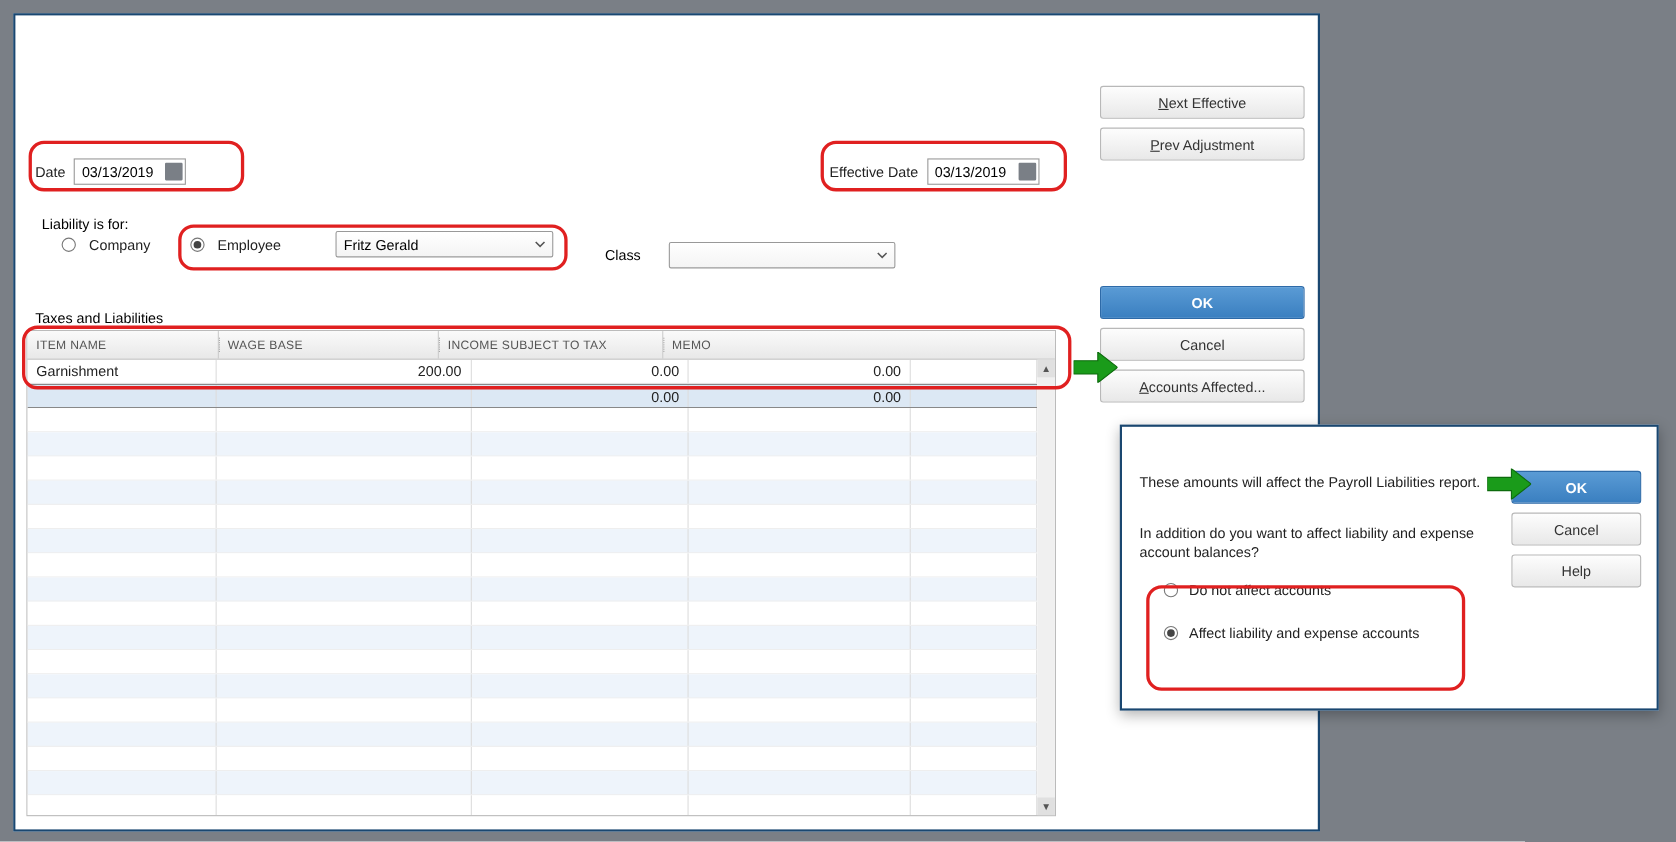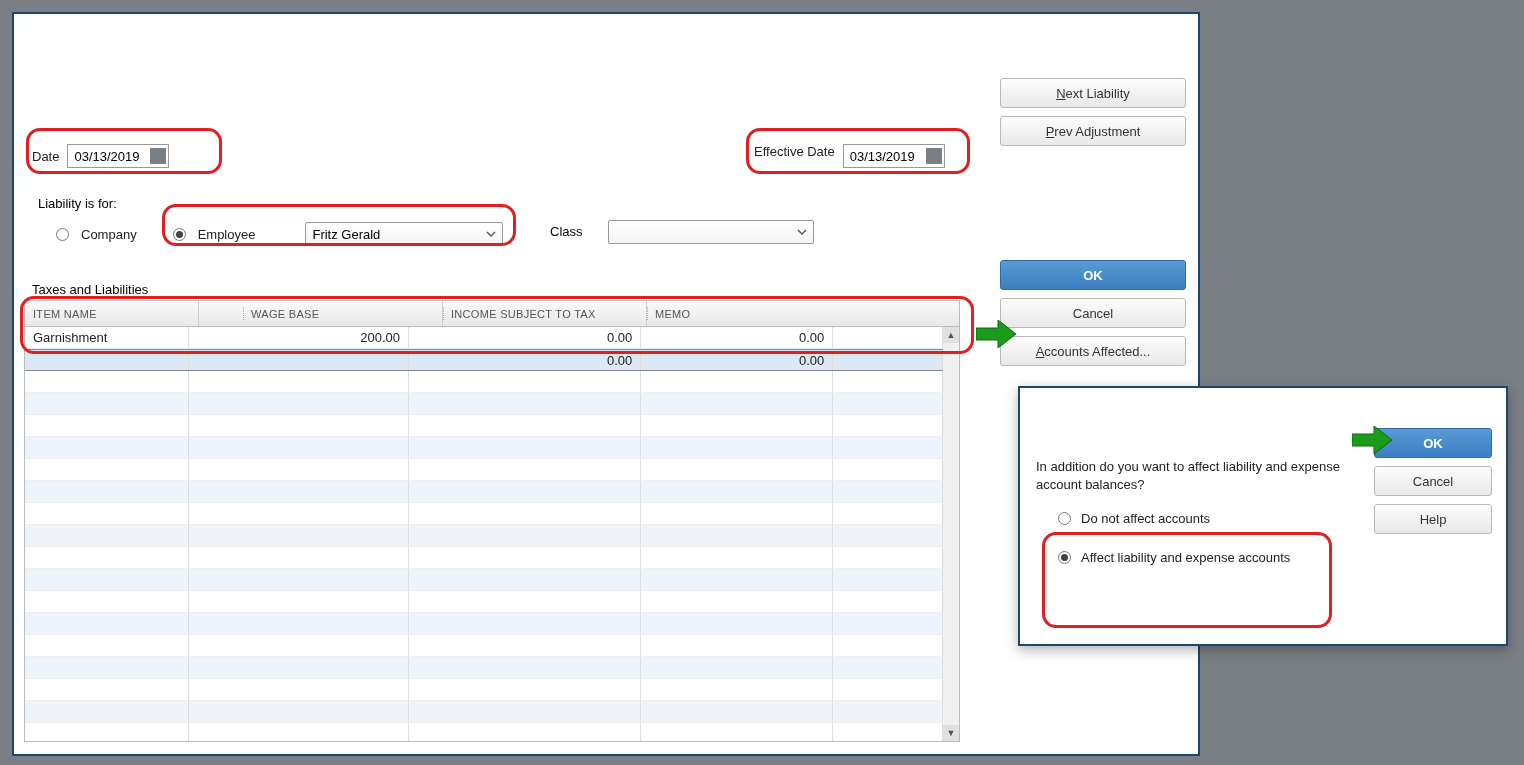--- a/index.html
+++ b/index.html
@@ -29,33 +29,33 @@
     border: 1px solid #b8b8b8; border-radius:3px; font-size:13px; color:#333;
     display:flex; align-items:center; justify-content:center; cursor:pointer;
   }
   .btn-primary {
     background: linear-gradient(#5a9bd5,#3a7fc0); color:#fff; font-weight:bold; border:1px solid #2d6aa8;
   }
   .right-col2 { position:absolute; right:12px; top:216px; width:186px; display:flex; flex-direction:column; gap:8px; }
 
   
   .date-row { position:absolute; left:18px; top:100px; display:flex; align-items:center; }
-  .eff-date-row { position:absolute; left:740px; top:100px; display:flex; align-items:flex-start; }
+  .eff-date-row { position:absolute; left:740px; top:100px; display:flex; align-items:center; }
   .date-label { font-size:13px; color:#222; margin-right:8px; }
   .date-input {
     width: 102px; height:24px; border:1px solid #999; background:#fff;
     display:flex; align-items:center; padding:0 2px 0 6px; font-size:13px;
   }
   .date-input .cal-icon { margin-left:auto; width:16px; height:16px; background:#7a7f86; border-radius:1px; cursor:pointer;}
 
   .redbox { border:3px solid #e02020; border-radius:14px; position:absolute; pointer-events:none; }
 
   
   .adj-label { position:absolute; left:24px; top:152px; font-size:13px; }
-  .adj-row { position:absolute; left:42px; top:176px; display:flex; align-items:center; gap:12px; height:28px; }
+  .adj-row { position:absolute; left:42px; top:164px; display:flex; align-items:center; gap:12px; height:28px; }
   .radio { width:13px; height:13px; border:1px solid #777; border-radius:50%; background:#fff; position:relative; cursor:pointer; }
   .radio.checked::after { content:""; position:absolute; left:2px; top:2px; width:7px; height:7px; background:#444; border-radius:50%; }
   .radio-label { font-size:13px; color:#222; }
   .dropdown {
     width:198px; height:24px; border:1px solid #999; background:linear-gradient(#fff,#f4f4f4);
     display:flex; align-items:center; padding:0 6px; font-size:13px; cursor:pointer; position:relative; border-radius:2px;
   }
   .dropdown .dd-arrow { margin-left:auto; }
   .class-label { position:absolute; left:536px; top:180px; font-size:13px; }
   .class-dd { position:absolute; left:594px; top:176px; }
@@ -63,21 +63,21 @@
   
   .tl-label { position:absolute; left:18px; top:238px; font-size:13px; }
 
   
   .table-wrap { position:absolute; left:10px; top:256px; width:936px; height:442px; border:1px solid #bbb; }
   .table-header { height:26px; background:linear-gradient(#fafafa,#e8e8e8); border-bottom:1px solid #bbb; display:flex; font-size:11px; color:#555; letter-spacing:0.3px; }
   .th { border-right:1px solid #ccc; display:flex; align-items:center; padding:0 8px; position:relative; }
   .th .th-sep { position:absolute; left:0; top:6px; bottom:6px; border-left:1px dotted #aaa; }
   .col-item { width:174px; }
   .col-amount { width:234px; }
-  .col-wage { width:200px;margin-left:44px; }
+  .col-wage { width:200px; }
   .col-income { width:204px; }
   .col-memo { width:116px; border-right:none; }
 
   .table-body { position:absolute; top:26px; left:0; right:16px; bottom:0; overflow:hidden; }
   .scrollbar { position:absolute; right:0; top:26px; bottom:0; width:16px; background:#f0f0f0; }
   .scroll-up, .scroll-dn { position:absolute; left:0; width:16px; height:16px; background:#e0e0e0; display:flex; align-items:center; justify-content:center; font-size:9px; color:#555; cursor:pointer;}
   .scroll-up { top:0; } .scroll-dn { bottom:0; }
 
   .tr { height:22px; display:flex; border-bottom:1px solid #eee; font-size:13px; }
   .tr:nth-child(even) { background:#eef4fb; }
@@ -110,21 +110,21 @@
 </style>
 </head>
 <body>
 
 <div class="main-window">
 
   <div class="window-body">
 
     <div class="right-col">
       <div class="btn">
-          <span><span class="uline">N</span><span>ext Liability</span></span>
+          <span><span class="uline">N</span><span>ext Effective</span></span>
         </div>
       <div class="btn">
           <span><span class="uline">P</span><span>rev Adjustment</span></span>
         </div>
     </div>
 
     <div class="right-col2">
       <div class="btn btn-primary">OK</div>
       <div class="btn">Cancel</div>
       <div class="btn">
@@ -348,20 +348,21 @@
 </div>
 
 <div class="green-arrow" style="left:976px; top:320px;">
   <svg width="40" height="28" viewBox="0 0 40 28">
     <path d="M0 8 L22 8 L22 0 L40 14 L22 28 L22 20 L0 20 Z" fill="#1a9b1a" stroke="#0d6b0d" stroke-width="1"></path>
   </svg>
 </div>
 
 <div class="dialog2">
   <div class="d2-body">
+    <div class="d2-text1">These amounts will affect the Payroll Liabilities report.</div>
     <div class="d2-text2">In addition do you want to affect liability and expense account balances?</div>
     <div class="d2-options">
       <div class="d2-opt">
         <span class="radio"></span>
         <span class="radio-label">Do not affect accounts</span>
       </div>
       <div class="d2-opt">
         <span class="radio checked"></span>
         <span class="radio-label">Affect liability and expense accounts</span>
       </div>

